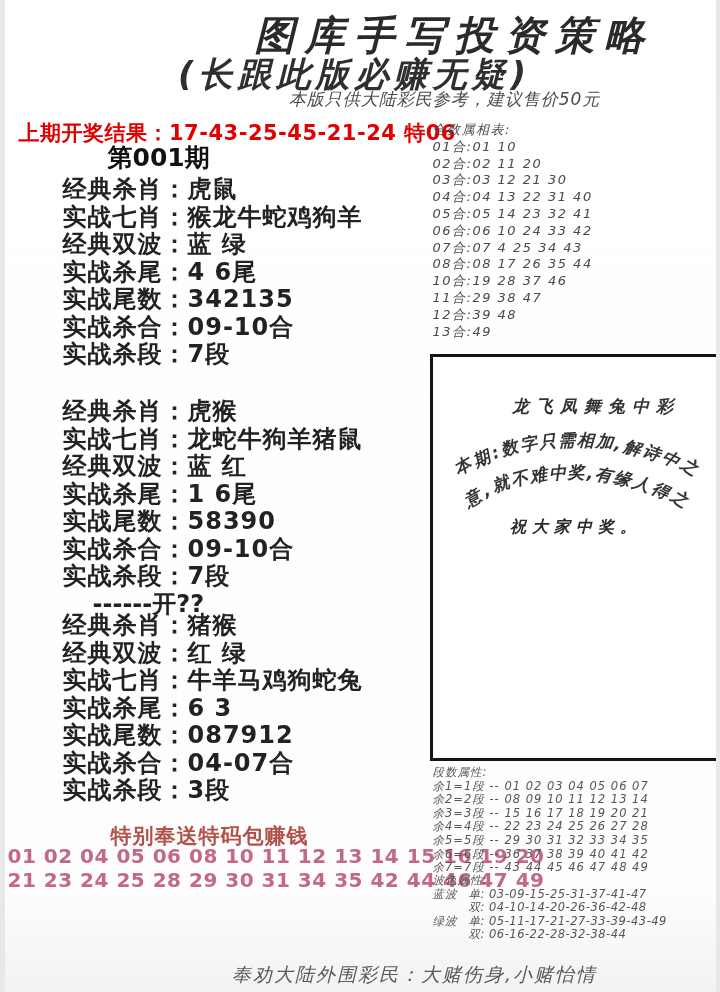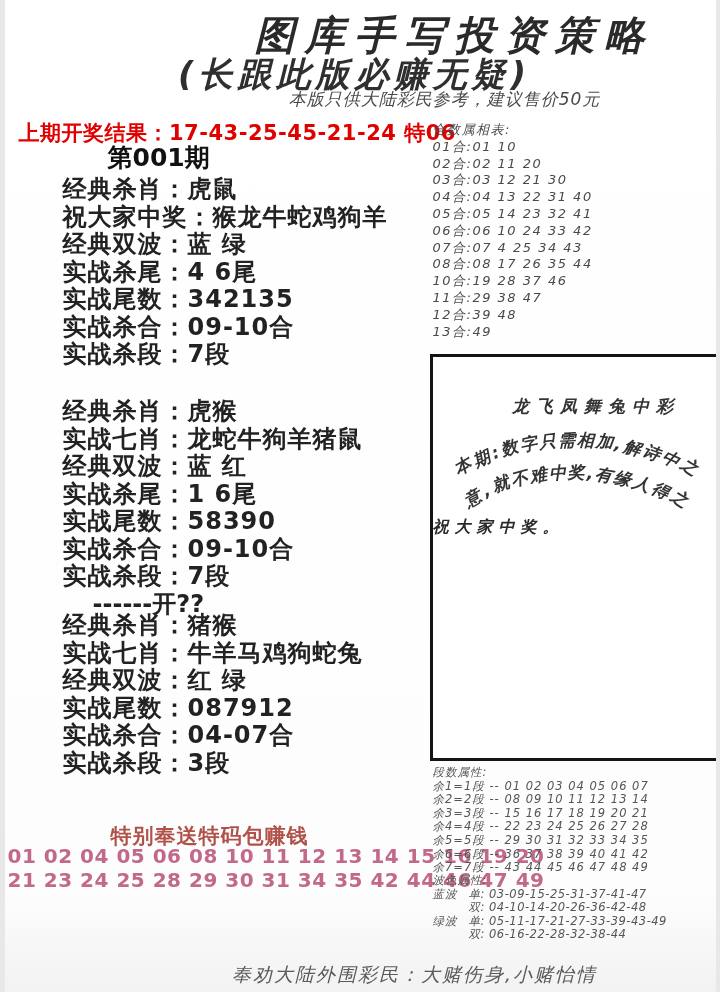--- a/index.html
+++ b/index.html
@@ -72,21 +72,21 @@
   }
   .arc{
     position:absolute;left:0;right:0;text-align:center;
     font-size:17px;font-weight:bold;color:#333;font-style:italic;
     white-space:nowrap;
   }
   .arc span{display:inline-block;margin:0 1px;}
   .arc.a1{top:72px;}
   .arc.a2{top:104px;}
   .blessing{
-    position:absolute;top:160px;left:0;right:0;text-align:left;
+    position:absolute;top:160px;left:0;right:0;text-align:center;
     font-size:16px;font-weight:bold;letter-spacing:6px;color:#2a2a2a;
     font-style:italic;
   }
   
   .seglist{position:absolute;left:428px;top:766px;width:290px;}
   .seglist .sline{
     font-size:11.5px;line-height:13.6px;color:#555;font-style:italic;
     letter-spacing:1px;white-space:nowrap;
   }
   
@@ -122,43 +122,44 @@
 
   <div class="result" style="color:#e10000;">
     <span>上期开奖结果：</span><span>17-43-25-45-21-24</span>
     <span>特06</span>
   </div>
 
   <div class="issue">第001期</div>
 
   <div class="block b1">
     <div class="bline">经典杀肖：虎鼠</div>
-    <div class="bline">祝大家中奖：猴龙牛蛇鸡狗羊</div>
+    <div class="bline">实战七肖：猴龙牛蛇鸡狗羊</div>
     <div class="bline">经典双波：蓝 绿</div>
     <div class="bline">实战杀尾：4 6尾</div>
     <div class="bline">实战尾数：342135</div>
     <div class="bline">实战杀合：09-10合</div>
     <div class="bline">实战杀段：7段</div>
   </div>
 
   <div class="block b2">
     <div class="bline">经典杀肖：虎猴</div>
     <div class="bline">实战七肖：龙蛇牛狗羊猪鼠</div>
     <div class="bline">经典双波：蓝 红</div>
     <div class="bline">实战杀尾：1 6尾</div>
     <div class="bline">实战尾数：58390</div>
     <div class="bline">实战杀合：09-10合</div>
     <div class="bline">实战杀段：7段</div>
     <div class="bline dashes">------开??</div>
   </div>
 
   <div class="block b3">
     <div class="bline">经典杀肖：猪猴</div>
+    <div class="bline">经典双波：红 绿</div>
     <div class="bline">实战七肖：牛羊马鸡狗蛇兔</div>
-    <div class="bline">经典双波：红 绿</div>
+    <div class="bline">实战杀尾：6 3</div>
     <div class="bline">实战尾数：087912</div>
     <div class="bline">实战杀合：04-07合</div>
     <div class="bline">实战杀段：3段</div>
   </div>
 
   <div class="gift-title" style="color:#b0524a;">特别奉送特码包赚钱</div>
   <div class="gift-row r1" style="color:#c2688a;">01 02 04 05 06 08 10 11 12 13 14 15 16 19 20</div>
   <div class="gift-row r2" style="color:#c2688a;">21 23 24 25 28 29 30 31 34 35 42 44 46 47 49</div>
 
   <div class="hoplist">

